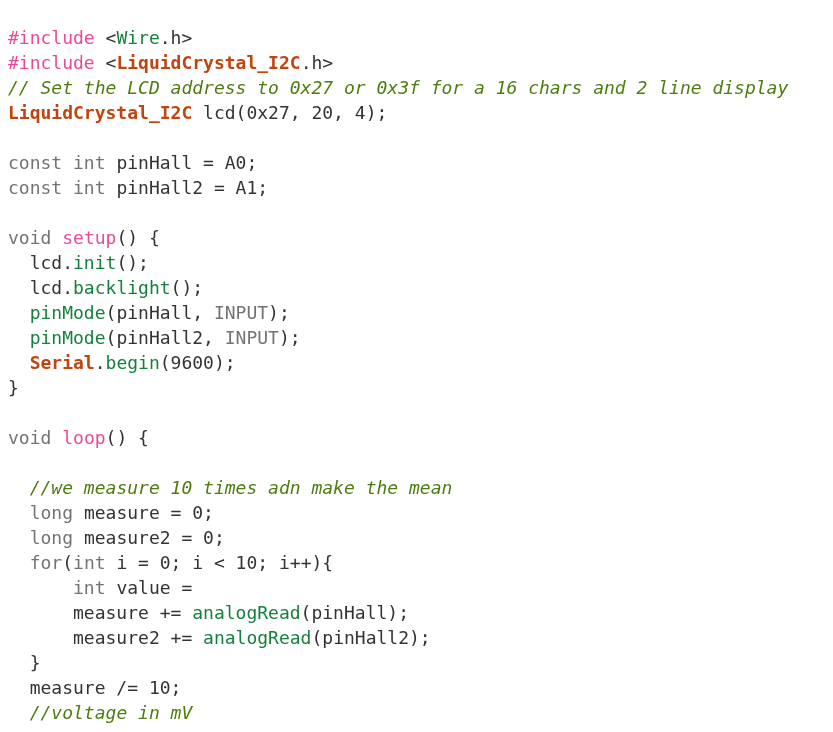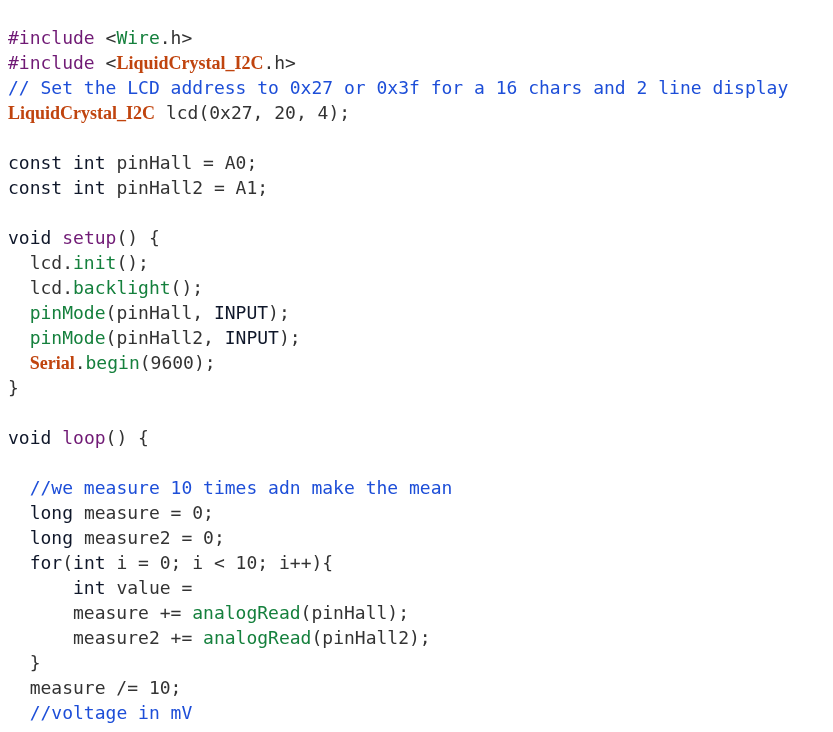--- a/index.html
+++ b/index.html
@@ -22,22 +22,22 @@
     letter-spacing: 0;
     color: #333333;
     -webkit-font-smoothing: none;
   }
   .line {
     height: 25px;
     white-space: pre;
   }
   
   .t-plain   { color: #333333; }
-  .t-pre     { color: #701a75; }              
-  .t-kw      { color: #0f172a; }              
+  .t-pre     { color: #ec4899; }              
+  .t-kw      { color: #737373; }              
   .t-fn      { color: #15803d; }              
-  .t-type    { color: #C0440E; font-weight: bold; font-family: Liberation Serif, serif; }  
-  .t-comment { color: #1d4ed8; }
+  .t-type    { color: #C0440E; font-weight: bold; }  
+  .t-comment { color: #4d7c0f; font-style: italic; }
 </style>
 </head>
 <body>
 
 <div id="code-listing"><div class="line"><span class="t-pre">#include </span><span class="t-plain">&lt;</span><span class="t-fn">Wire</span><span class="t-plain">.h&gt;</span></div><div class="line"><span class="t-pre">#include </span><span class="t-plain">&lt;</span><span class="t-type">LiquidCrystal_I2C</span><span class="t-plain">.h&gt;</span></div><div class="line"><span class="t-comment">// Set the LCD address to 0x27 or 0x3f for a 16 chars and 2 line display</span></div><div class="line"><span class="t-type">LiquidCrystal_I2C</span><span class="t-plain"> lcd(0x27, 20, 4);</span></div><div class="line">&nbsp;</div><div class="line"><span class="t-kw">const</span><span class="t-plain"> </span><span class="t-kw">int</span><span class="t-plain"> pinHall = A0;</span></div><div class="line"><span class="t-kw">const</span><span class="t-plain"> </span><span class="t-kw">int</span><span class="t-plain"> pinHall2 = A1;</span></div><div class="line">&nbsp;</div><div class="line"><span class="t-kw">void</span><span class="t-plain"> </span><span class="t-pre">setup</span><span class="t-plain">() {</span></div><div class="line"><span class="t-plain">  lcd.</span><span class="t-fn">init</span><span class="t-plain">();</span></div><div class="line"><span class="t-plain">  lcd.</span><span class="t-fn">backlight</span><span class="t-plain">();</span></div><div class="line"><span class="t-plain">  </span><span class="t-fn">pinMode</span><span class="t-plain">(pinHall, </span><span class="t-kw">INPUT</span><span class="t-plain">);</span></div><div class="line"><span class="t-plain">  </span><span class="t-fn">pinMode</span><span class="t-plain">(pinHall2, </span><span class="t-kw">INPUT</span><span class="t-plain">);</span></div><div class="line"><span class="t-plain">  </span><span class="t-type">Serial</span><span class="t-plain">.</span><span class="t-fn">begin</span><span class="t-plain">(9600);</span></div><div class="line"><span class="t-plain">}</span></div><div class="line">&nbsp;</div><div class="line"><span class="t-kw">void</span><span class="t-plain"> </span><span class="t-pre">loop</span><span class="t-plain">() {</span></div><div class="line">&nbsp;</div><div class="line"><span class="t-plain">  </span><span class="t-comment">//we measure 10 times adn make the mean</span></div><div class="line"><span class="t-plain">  </span><span class="t-kw">long</span><span class="t-plain"> measure = 0;</span></div><div class="line"><span class="t-plain">  </span><span class="t-kw">long</span><span class="t-plain"> measure2 = 0;</span></div><div class="line"><span class="t-plain">  </span><span class="t-kw">for</span><span class="t-plain">(</span><span class="t-kw">int</span><span class="t-plain"> i = 0; i &lt; 10; i++){</span></div><div class="line"><span class="t-plain">      </span><span class="t-kw">int</span><span class="t-plain"> value =</span></div><div class="line"><span class="t-plain">      measure += </span><span class="t-fn">analogRead</span><span class="t-plain">(pinHall);</span></div><div class="line"><span class="t-plain">      measure2 += </span><span class="t-fn">analogRead</span><span class="t-plain">(pinHall2);</span></div><div class="line"><span class="t-plain">  }</span></div><div class="line"><span class="t-plain">  measure /= 10;</span></div><div class="line"><span class="t-plain">  </span><span class="t-comment">//voltage in mV</span></div></div>
 
 </body></html>

